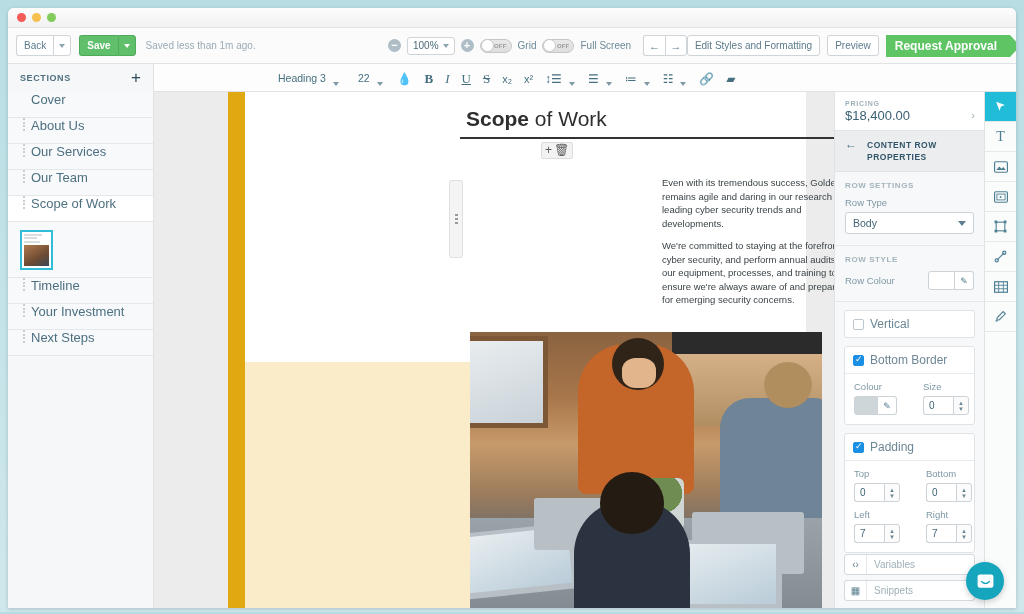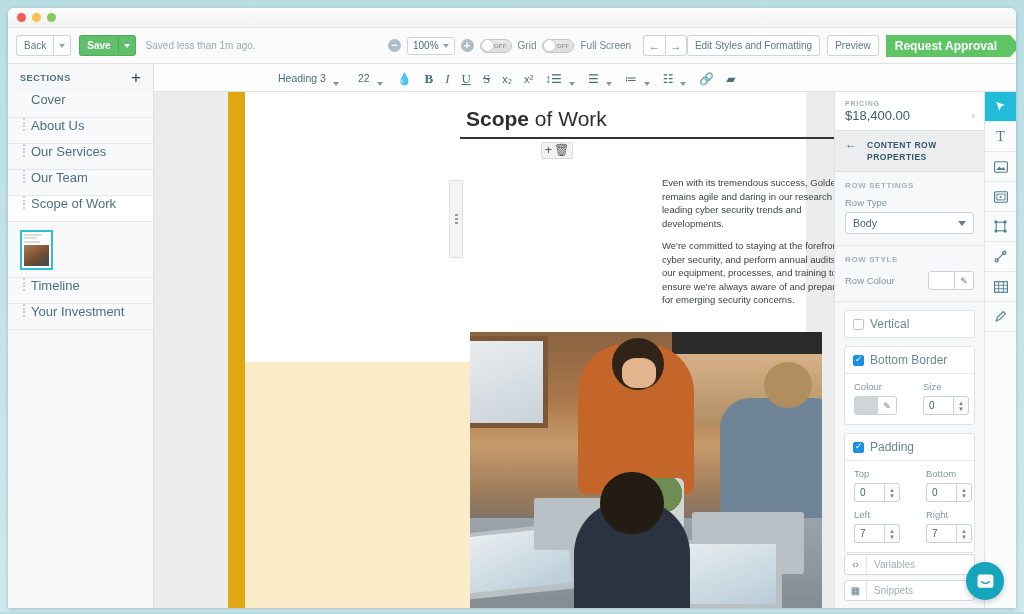--- a/index.html
+++ b/index.html
@@ -404,20 +404,29 @@
           <span>Timeline</span>
         </div>
         <div class="sec-item">
           <span class="grip">
               <i></i>
               <i></i>
               <i></i>
               <i></i>
             </span>
           <span>Your Investment</span>
+        </div>
+        <div class="sec-item">
+          <span class="grip">
+              <i></i>
+              <i></i>
+              <i></i>
+              <i></i>
+            </span>
+          <span>Next Steps</span>
         </div>
       </div>
 
       <div class="canvas">
         <div class="page">
           <div class="gold-stripe"></div>
           <div class="cream"></div>
 
           <div class="doc-title">
             <b>Scope</b><span> of Work</span>

